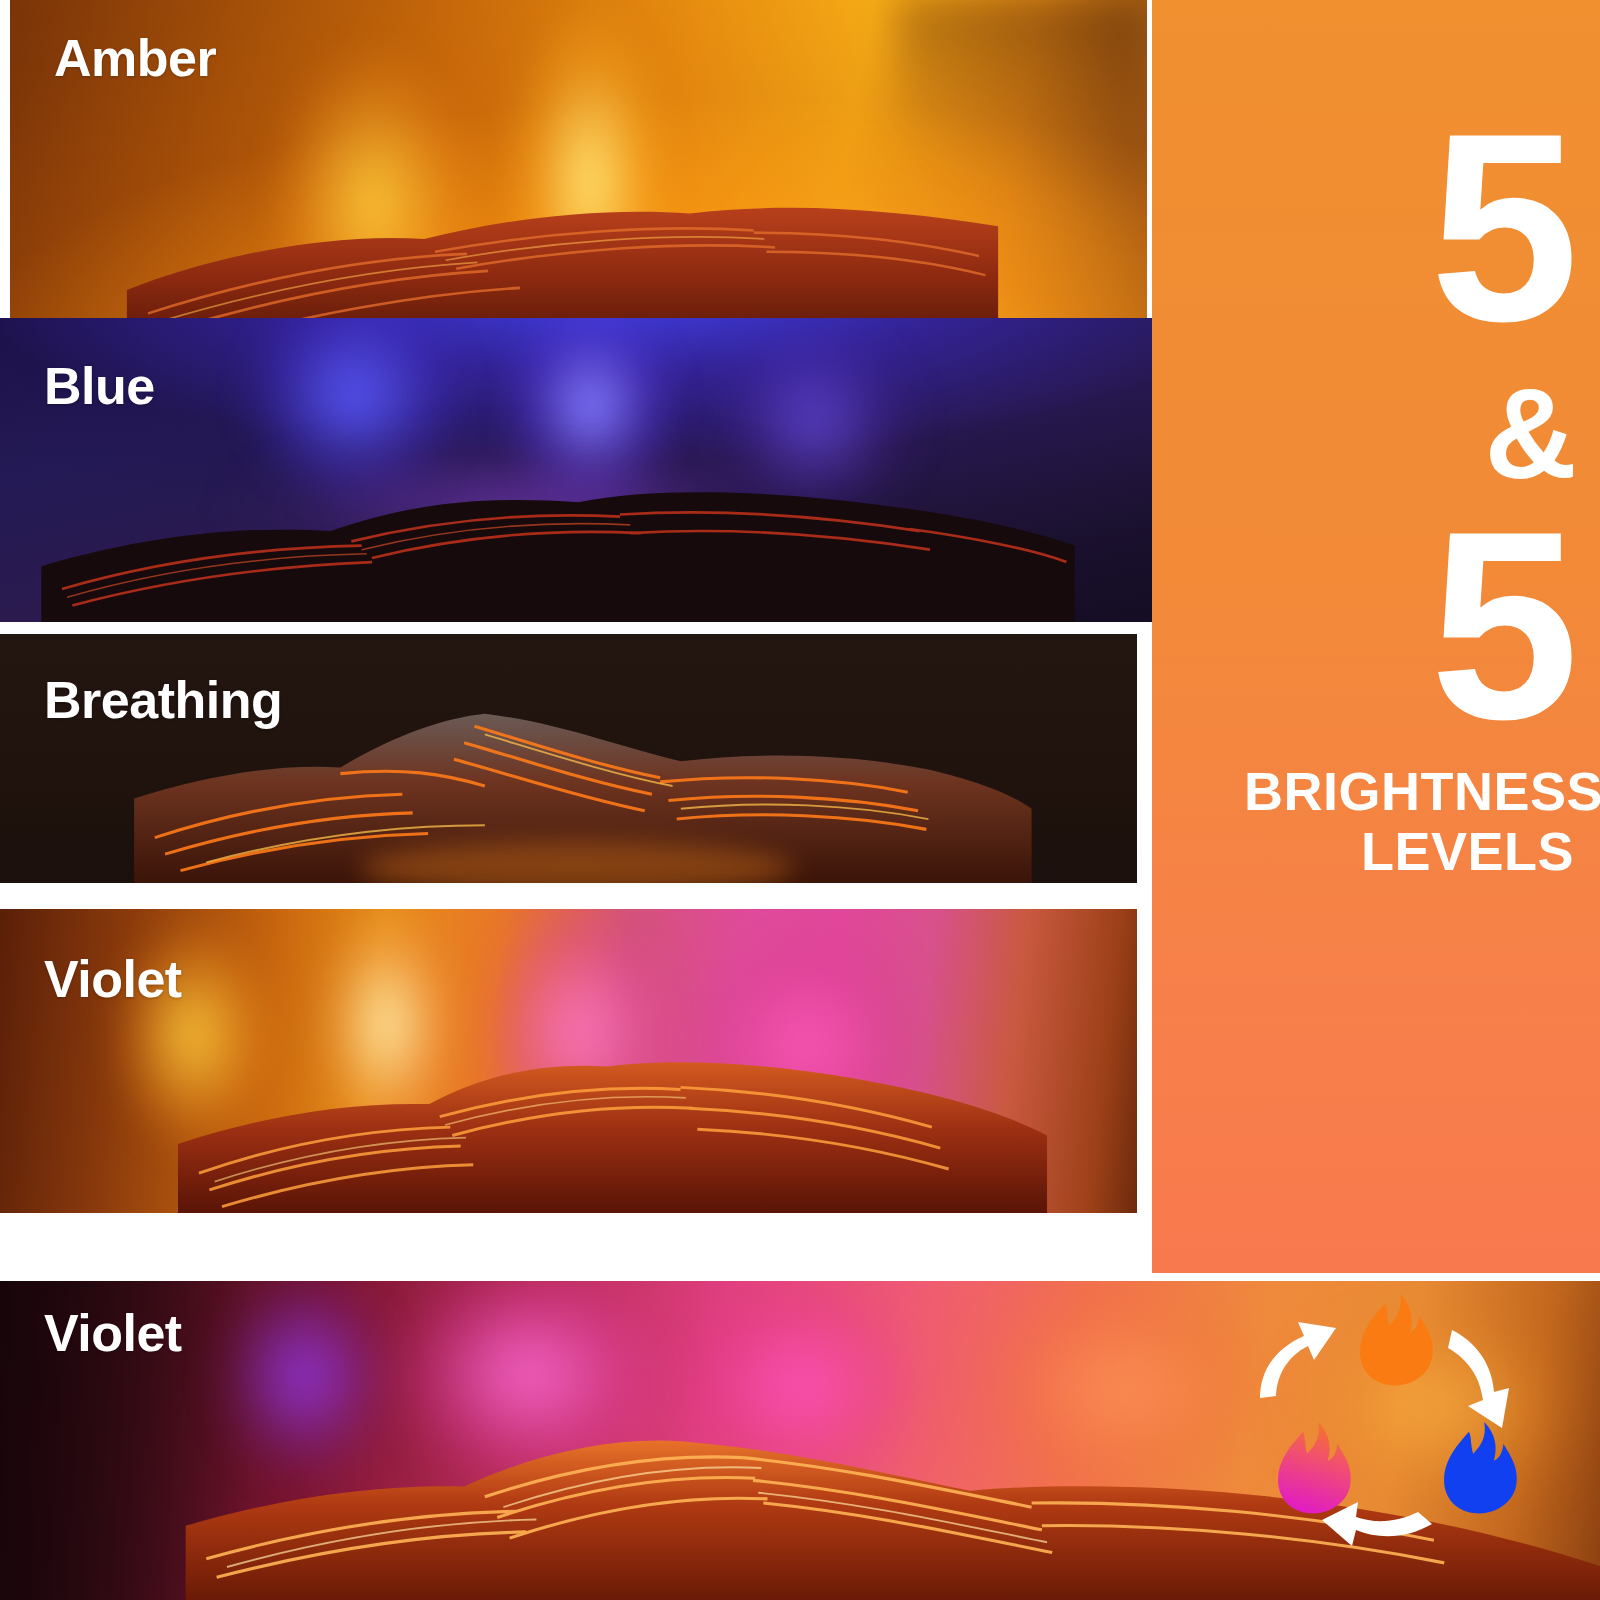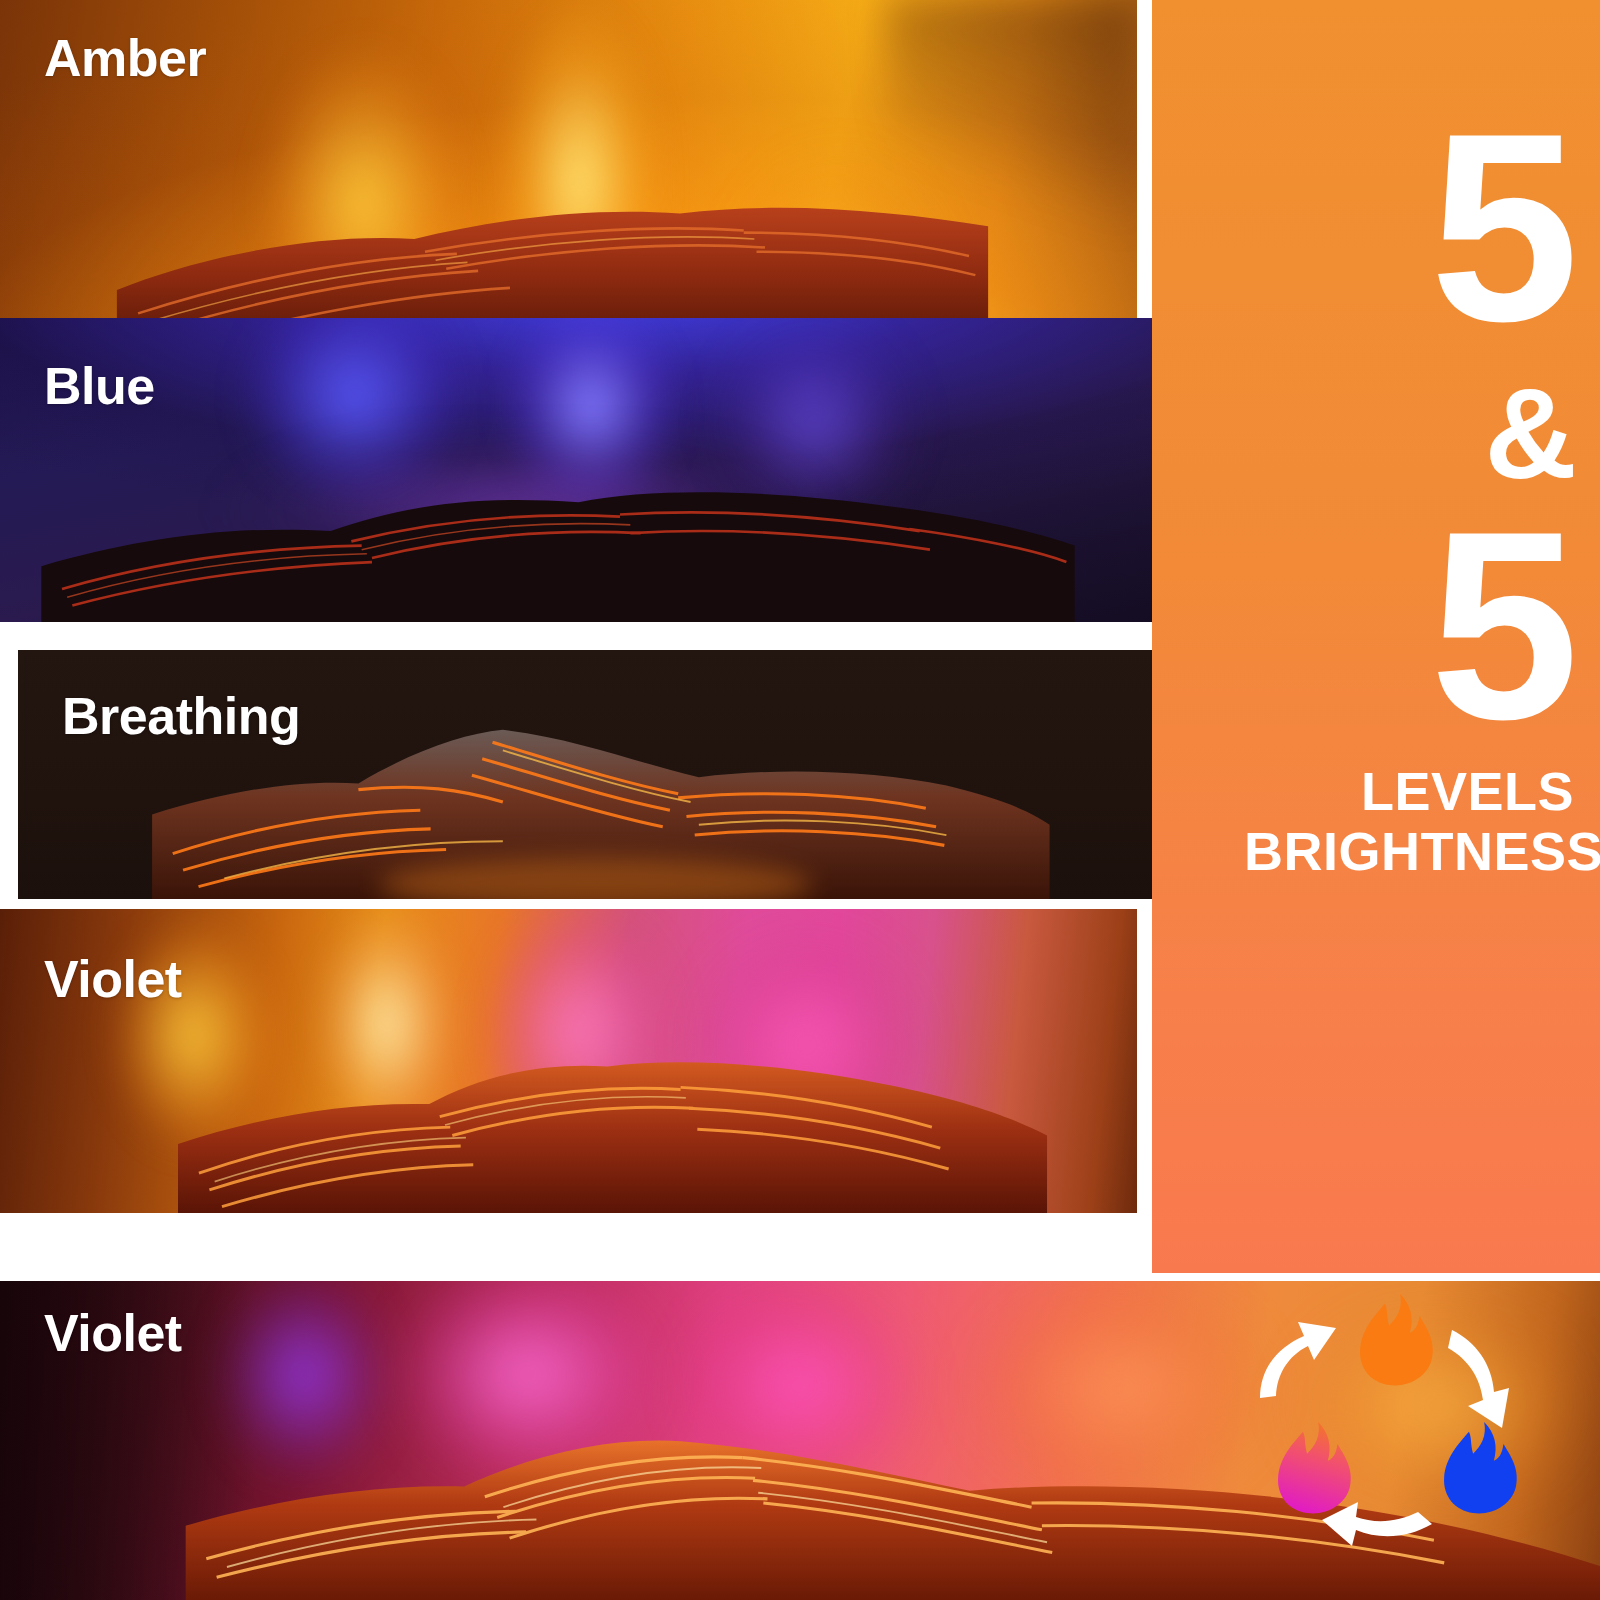--- a/index.html
+++ b/index.html
@@ -13,21 +13,21 @@
   .panel .label {
     position:absolute; color:#ffffff; font-weight:bold;
     letter-spacing:-0.5px; z-index:9; text-shadow:0 1px 3px rgba(0,0,0,.25);
   }
   .panel .sublabel {
     position:absolute; color:#ffffff; font-weight:400; line-height:1.22;
     z-index:9; text-shadow:0 1px 3px rgba(0,0,0,.25);
   }
 
   
-  #amber { left:0; top:0; width:1137px; height:358px;
+  #amber { left:10px; top:0; width:1137px; height:358px;
     background:
       radial-gradient(130% 150% at 62% 105%, rgba(255,190,40,.95) 0%, rgba(255,150,20,.55) 26%, rgba(190,85,10,.15) 52%, rgba(0,0,0,0) 72%),
       linear-gradient(100deg, #7a3408 0%, #9c4a08 16%, #c96a0a 38%, #e98f10 58%, #f5ab16 72%, #d98416 86%, #8d4b14 100%);
   }
   #amber .flameA { position:absolute; left:20%; top:-14%; width:24%; height:118%;
     background:radial-gradient(50% 50% at 50% 60%, rgba(255,205,60,.85), rgba(255,160,30,.25) 55%, rgba(0,0,0,0) 78%);
     filter:blur(16px); }
   #amber .flameB { position:absolute; left:41%; top:-30%; width:20%; height:130%;
     background:radial-gradient(48% 50% at 50% 62%, rgba(255,225,110,.95), rgba(255,175,35,.35) 52%, rgba(0,0,0,0) 80%);
     filter:blur(14px); }
@@ -49,22 +49,22 @@
   #blue .gl1 { position:absolute; left:16%; top:-34%; width:22%; height:96%;
     background:radial-gradient(50% 50% at 50% 62%, rgba(90,90,255,.9), rgba(70,50,220,.3) 55%, rgba(0,0,0,0) 80%); filter:blur(16px); }
   #blue .gl2 { position:absolute; left:36%; top:-28%; width:18%; height:92%;
     background:radial-gradient(50% 50% at 50% 62%, rgba(130,120,255,.95), rgba(90,60,230,.32) 52%, rgba(0,0,0,0) 80%); filter:blur(13px); }
   #blue .gl3 { position:absolute; left:52%; top:-20%; width:20%; height:88%;
     background:radial-gradient(50% 50% at 50% 62%, rgba(110,80,240,.7), rgba(80,40,180,.2) 55%, rgba(0,0,0,0) 80%); filter:blur(20px); }
   #blue .gl4 { position:absolute; left:16%; top:42%; width:48%; height:52%;
     background:radial-gradient(60% 60% at 50% 40%, rgba(150,70,220,.55), rgba(90,40,150,.12) 60%, rgba(0,0,0,0) 82%); filter:blur(22px); }
 
   
-  #breathing { left:0; top:650px; width:1137px; height:249px;
-    background:linear-gradient(180deg,#231510 0%, #20130e 60%, #1b100c 100%);margin-left:18px; }
+  #breathing { left:0; top:634px; width:1137px; height:249px;
+    background:linear-gradient(180deg,#231510 0%, #20130e 60%, #1b100c 100%); }
 
   
   #violet { left:0; top:909px; width:1137px; height:304px;
     background:
       linear-gradient(96deg, #5a1f08 0%, #8a3a0c 11%, #c8660f 24%, #e78d18 33%, #e87628 43%, #d4527a 54%, #e04b9a 64%, #e2479b 72%, #d8518c 80%, #c9593f 88%, #9c4018 96%, #6d2a0c 100%);
   }
   #violet .v1 { position:absolute; left:8%; top:-16%; width:18%; height:96%;
     background:radial-gradient(50% 50% at 50% 60%, rgba(255,205,60,.9), rgba(255,160,30,.3) 55%, rgba(0,0,0,0) 80%); filter:blur(18px); }
   #violet .v2 { position:absolute; left:26%; top:-22%; width:16%; height:100%;
     background:radial-gradient(50% 50% at 50% 60%, rgba(255,235,170,.9), rgba(255,190,120,.3) 52%, rgba(0,0,0,0) 80%); filter:blur(16px); }
@@ -277,22 +277,22 @@
   </div>
 
   <div id="statpanel">
     <div class="stat-inner">
       <div class="big-num num5a">5</div>
       <div class="stat-cap">
       </div>
       <div class="amp">&amp;</div>
       <div class="big-num num5b">5</div>
       <div class="stat-cap2">
+        <div>BRIGHTNESS</div>
         <div>LEVELS</div>
-        <div>BRIGHTNESS</div>
       </div>
     </div>
   </div>
 
   <div id="cluster">
     <svg viewBox="0 0 310 290">
       <defs>
         <linearGradient id="magGrad" x1="0.55" y1="0" x2="0.3" y2="1">
           <stop offset="0%" stop-color="#F4742B"></stop>
           <stop offset="35%" stop-color="#F2526B"></stop>

